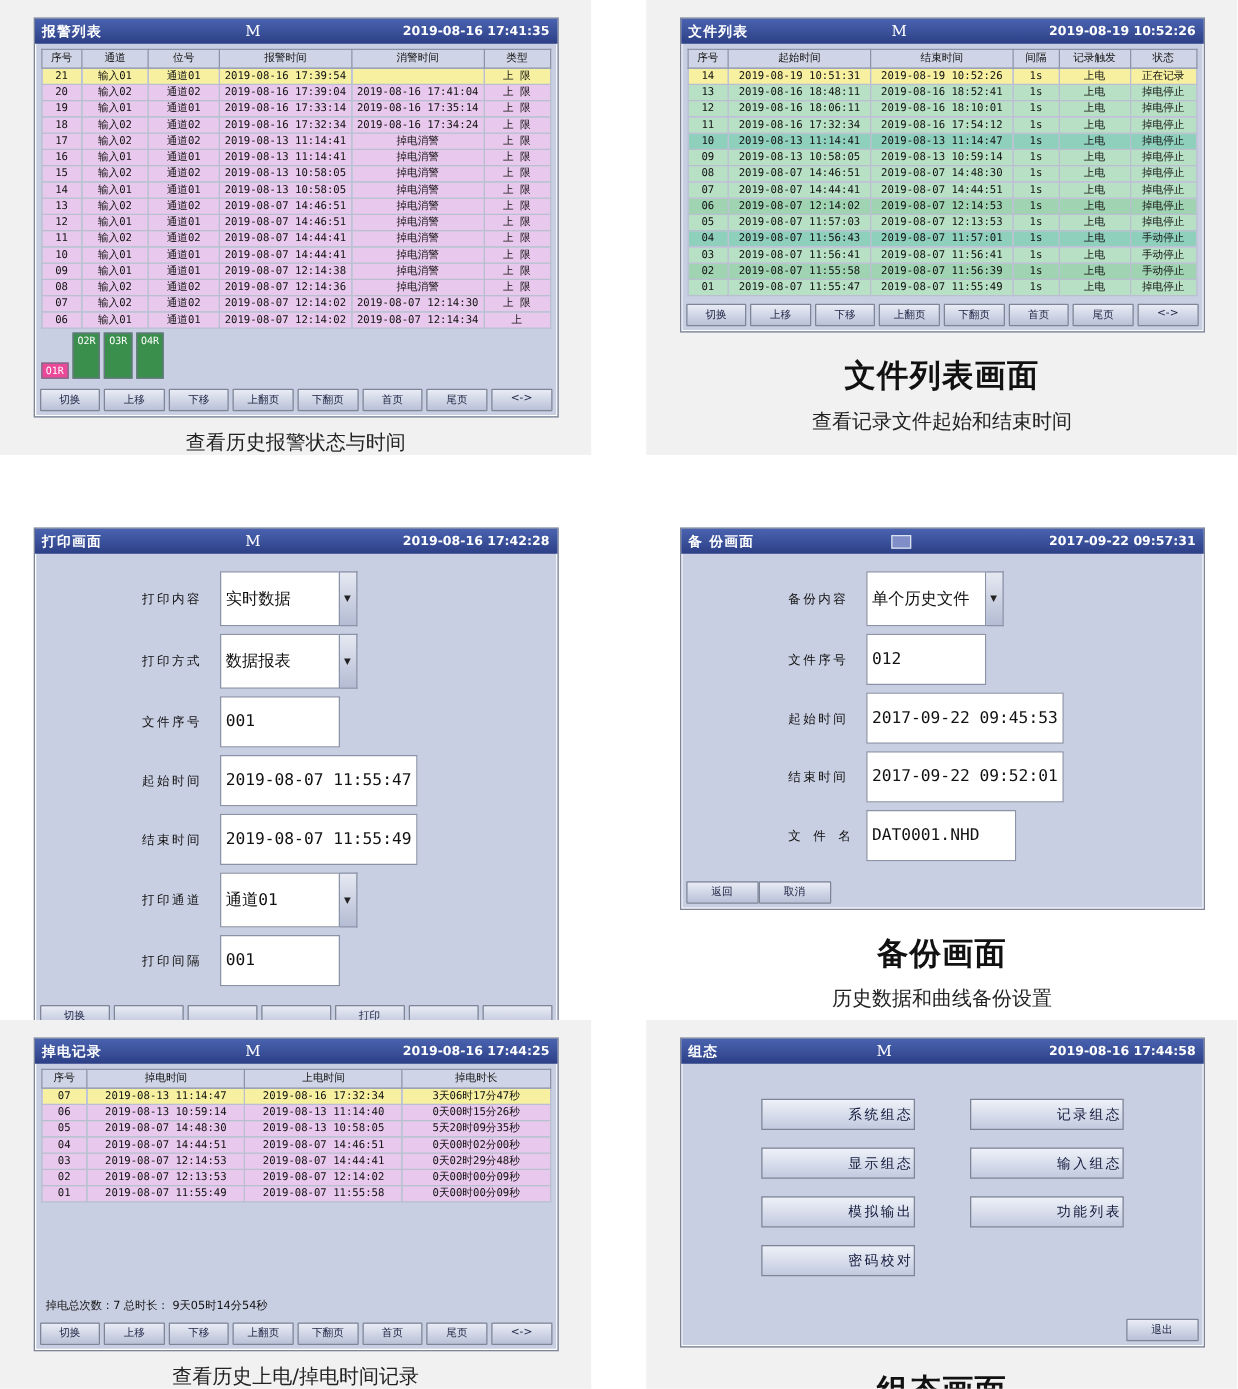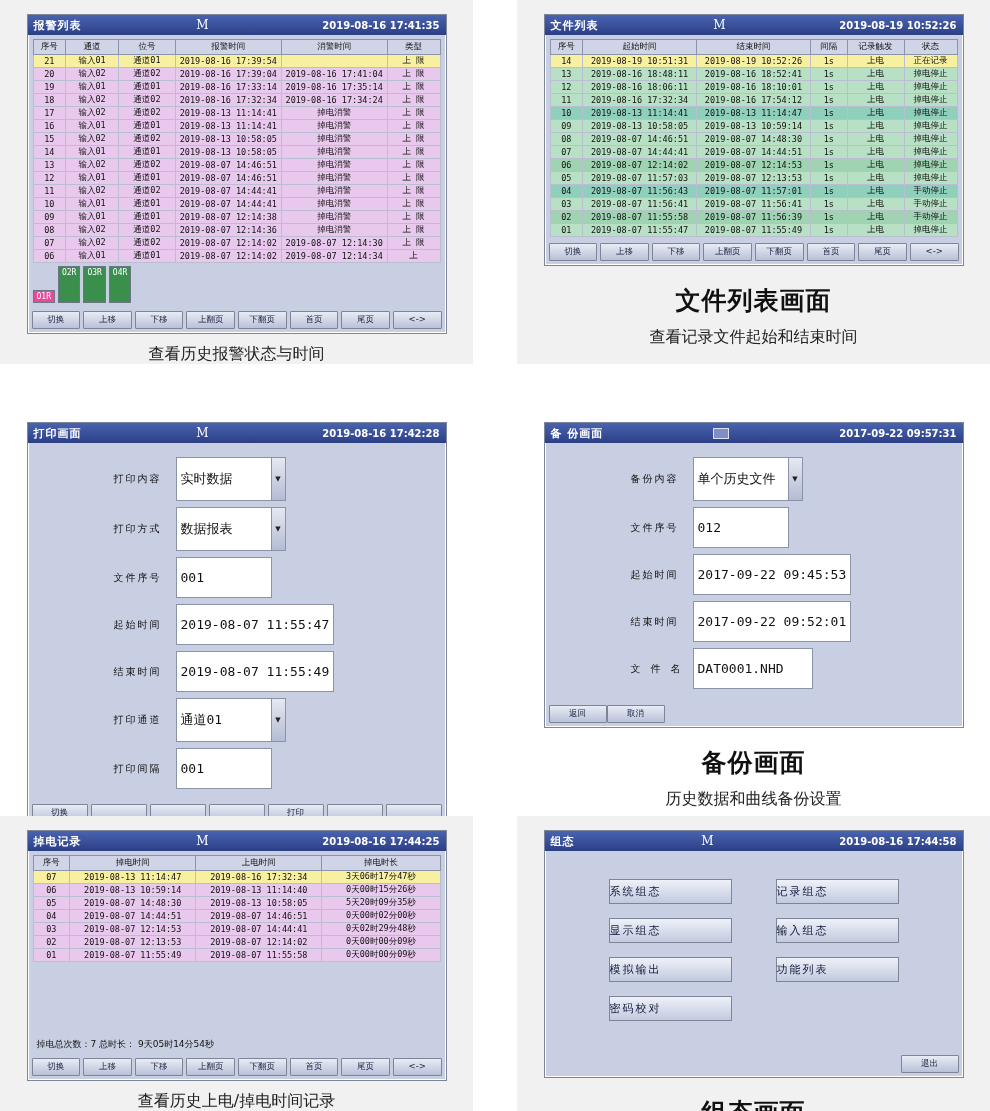--- a/index.html
+++ b/index.html
@@ -128,21 +128,21 @@
   }
 
   
   .cfg-grid {
     display:grid; grid-template-columns:1fr 1fr;
     gap:14px 44px; padding:28px 64px 30px 64px;
   }
   .cfg-btn {
     background:linear-gradient(#eef1f8,#c2cadf);
     border:1px solid #7d8596;
-    text-align:left; font-size:11px; padding:4px 0;
+    text-align:right; font-size:11px; padding:4px 0;
     letter-spacing:2px; color:#11183a;
   }
   .cfg-btn.blank { visibility:hidden; }
 
   
   .cap-title {
     font-size:25px; font-weight:bold; margin-top:18px; letter-spacing:1px;
     font-family:"DejaVu Sans", sans-serif;
   }
   .cap-sub {

